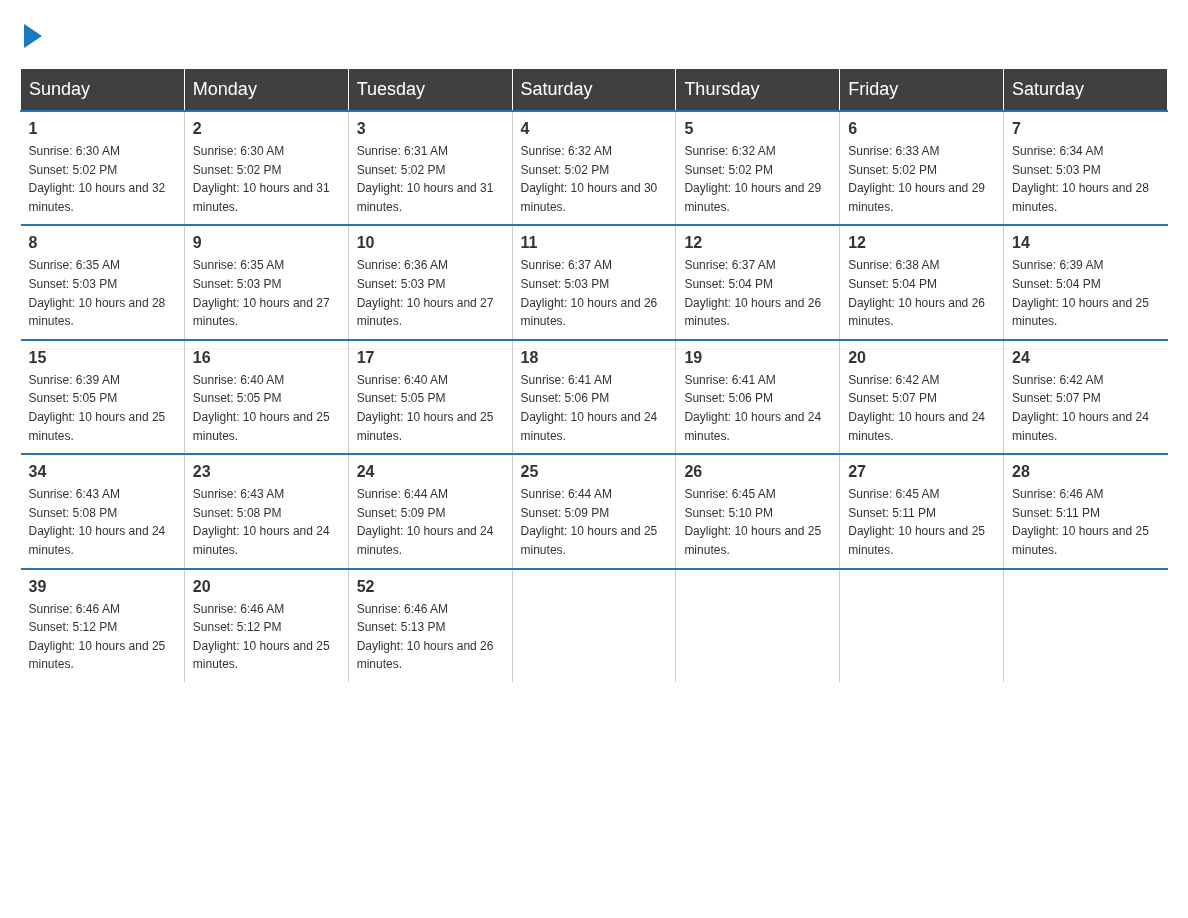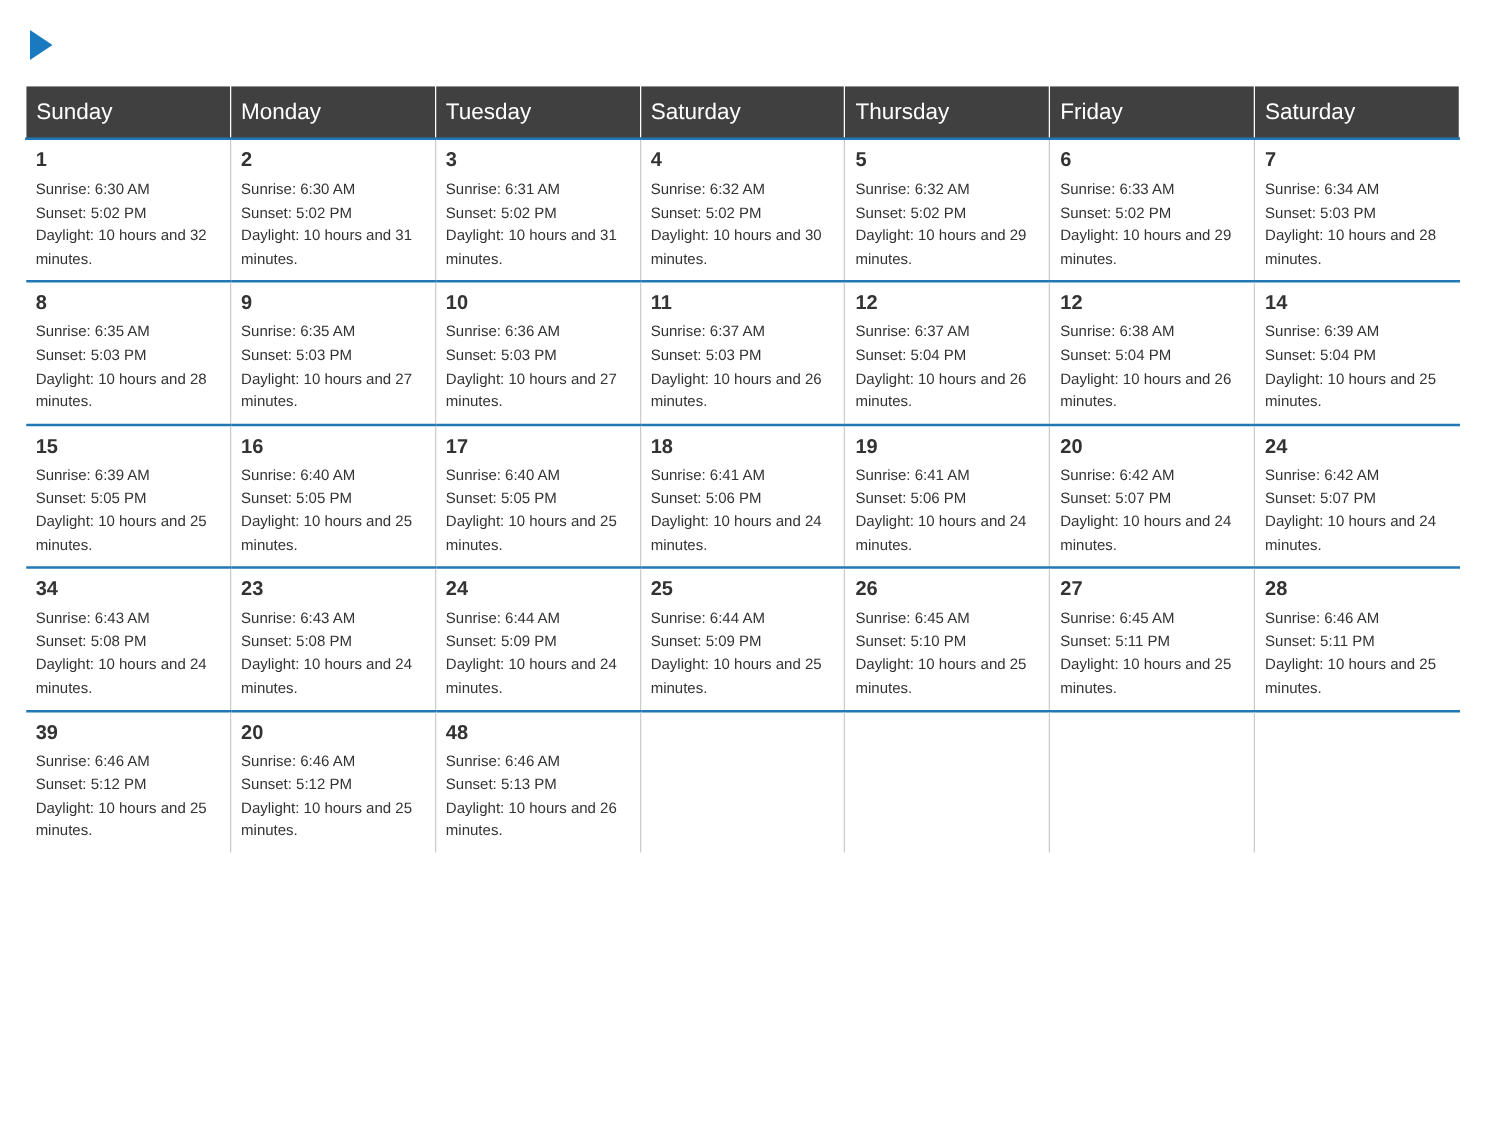--- a/index.html
+++ b/index.html
@@ -375,21 +375,21 @@
       </td>
         <td>
         <span class="day-number">20</span>
         <div class="day-info">
           Sunrise: 6:46 AM<br>
           Sunset: 5:12 PM<br>
           Daylight: 10 hours and 25 minutes.
         </div>
       </td>
         <td>
-        <span class="day-number">48</span>
+        <span class="day-number">52</span>
         <div class="day-info">
           Sunrise: 6:46 AM<br>
           Sunset: 5:13 PM<br>
           Daylight: 10 hours and 26 minutes.
         </div>
       </td>
         <td class="empty-cell"></td>
         <td class="empty-cell"></td>
         <td class="empty-cell"></td>
         <td class="empty-cell"></td>

